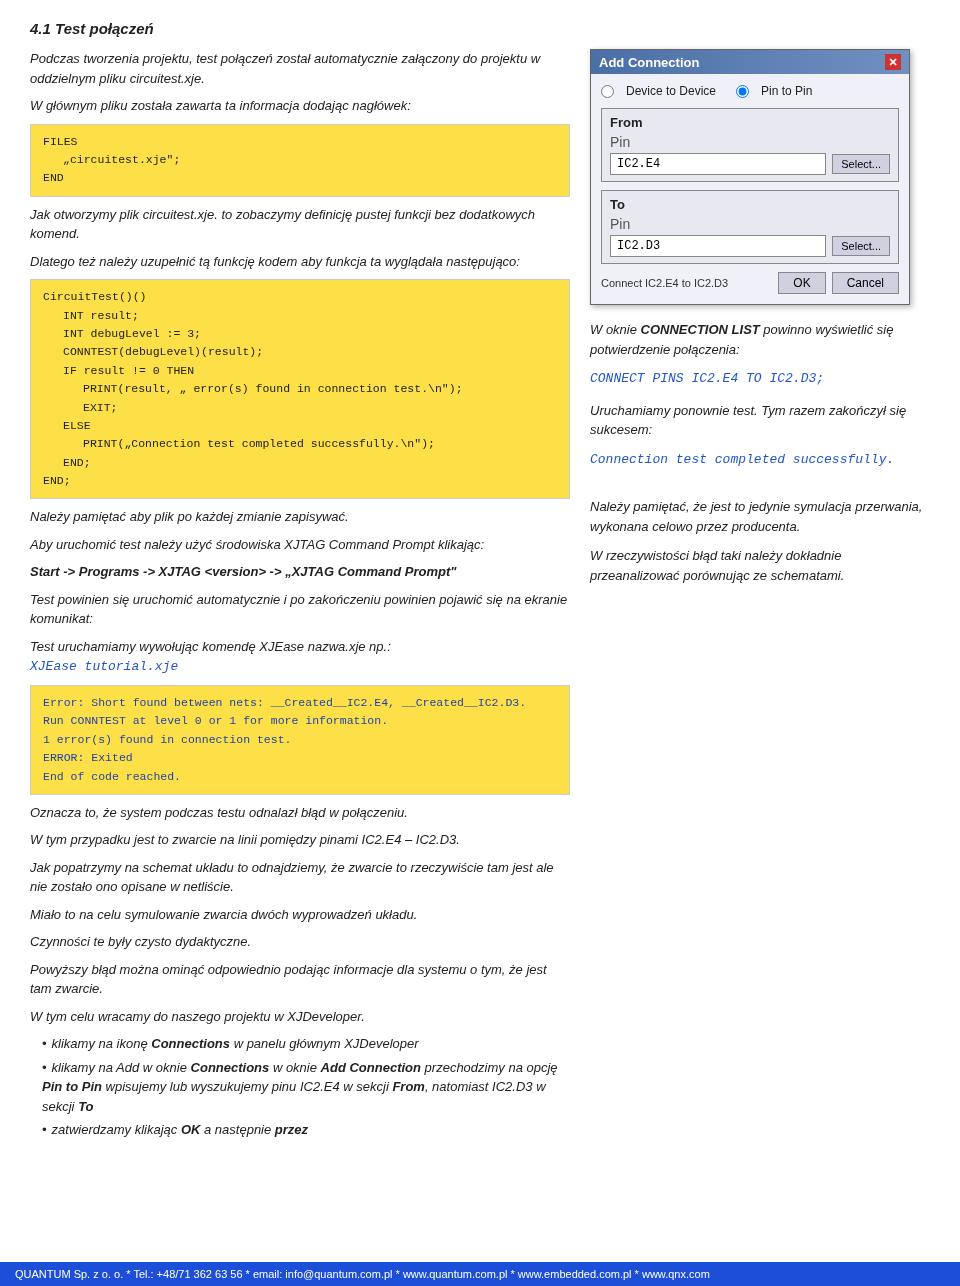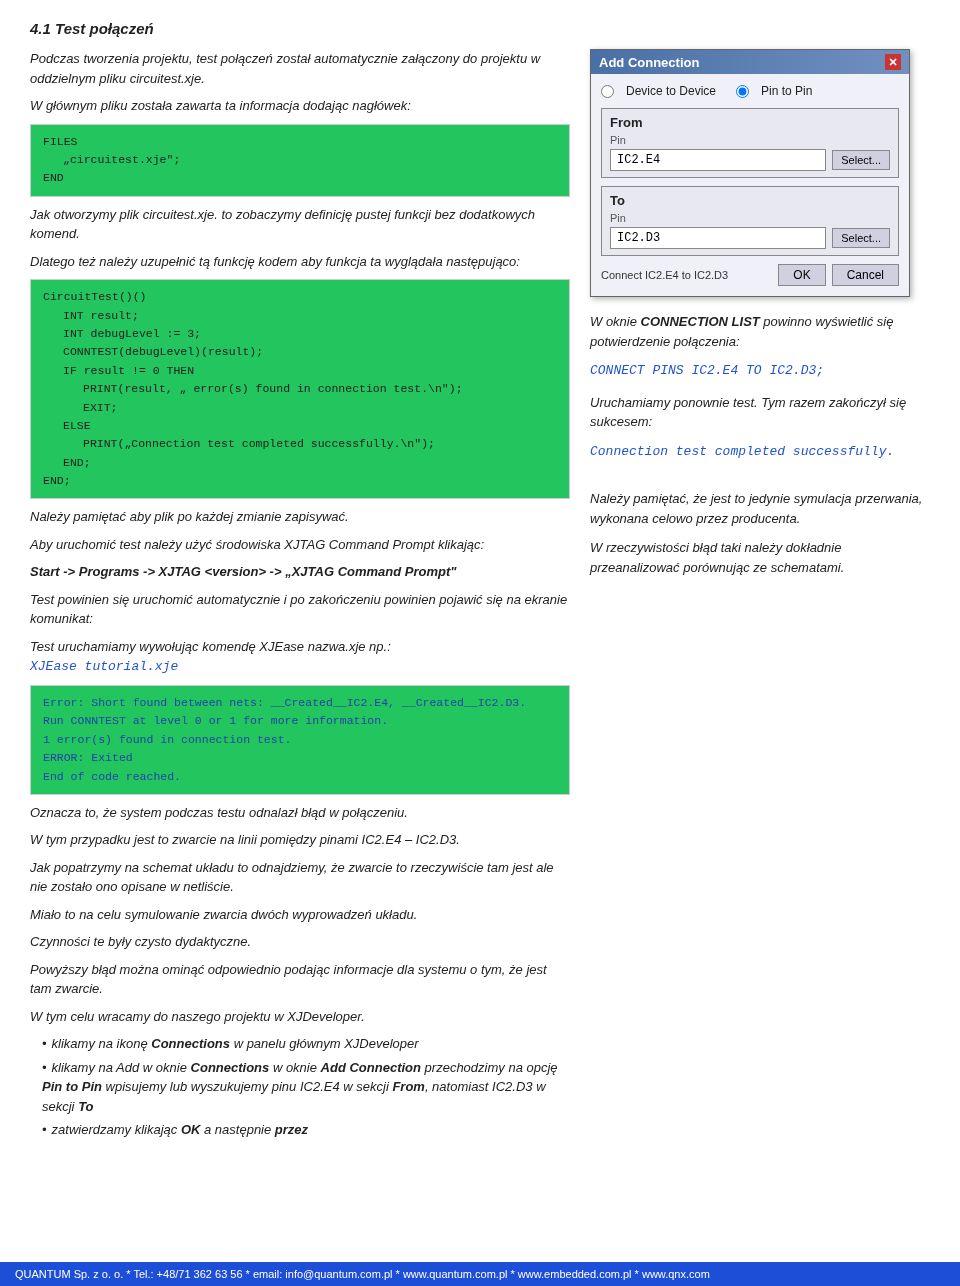--- a/index.html
+++ b/index.html
@@ -42,21 +42,21 @@
     }
 
     p {
       margin-bottom: 8px;
       font-size: 13px;
       line-height: 1.5;
       font-style: italic;
     }
 
     .code-block {
-      background: #22c55e;
+      background: #fde047;
       border: 1px solid #ccc;
       padding: 8px 12px;
       font-family: 'Courier New', monospace;
       font-size: 11.5px;
       margin: 8px 0;
       color: #222;
       line-height: 1.6;
     }
 
     .code-block .indent1 { margin-left: 20px; }
@@ -133,21 +133,21 @@
       margin-bottom: 4px;
     }
 
     .pin-row {
       display: flex;
       align-items: center;
       gap: 6px;
     }
 
     .pin-label {
-      font-size: 11px;
+      font-size: 14px;
       color: #555;
       margin-bottom: 3px;
     }
 
     .pin-input {
       border: 1px solid #888;
       background: white;
       padding: 3px 6px;
       font-size: 12px;
       flex: 1;

